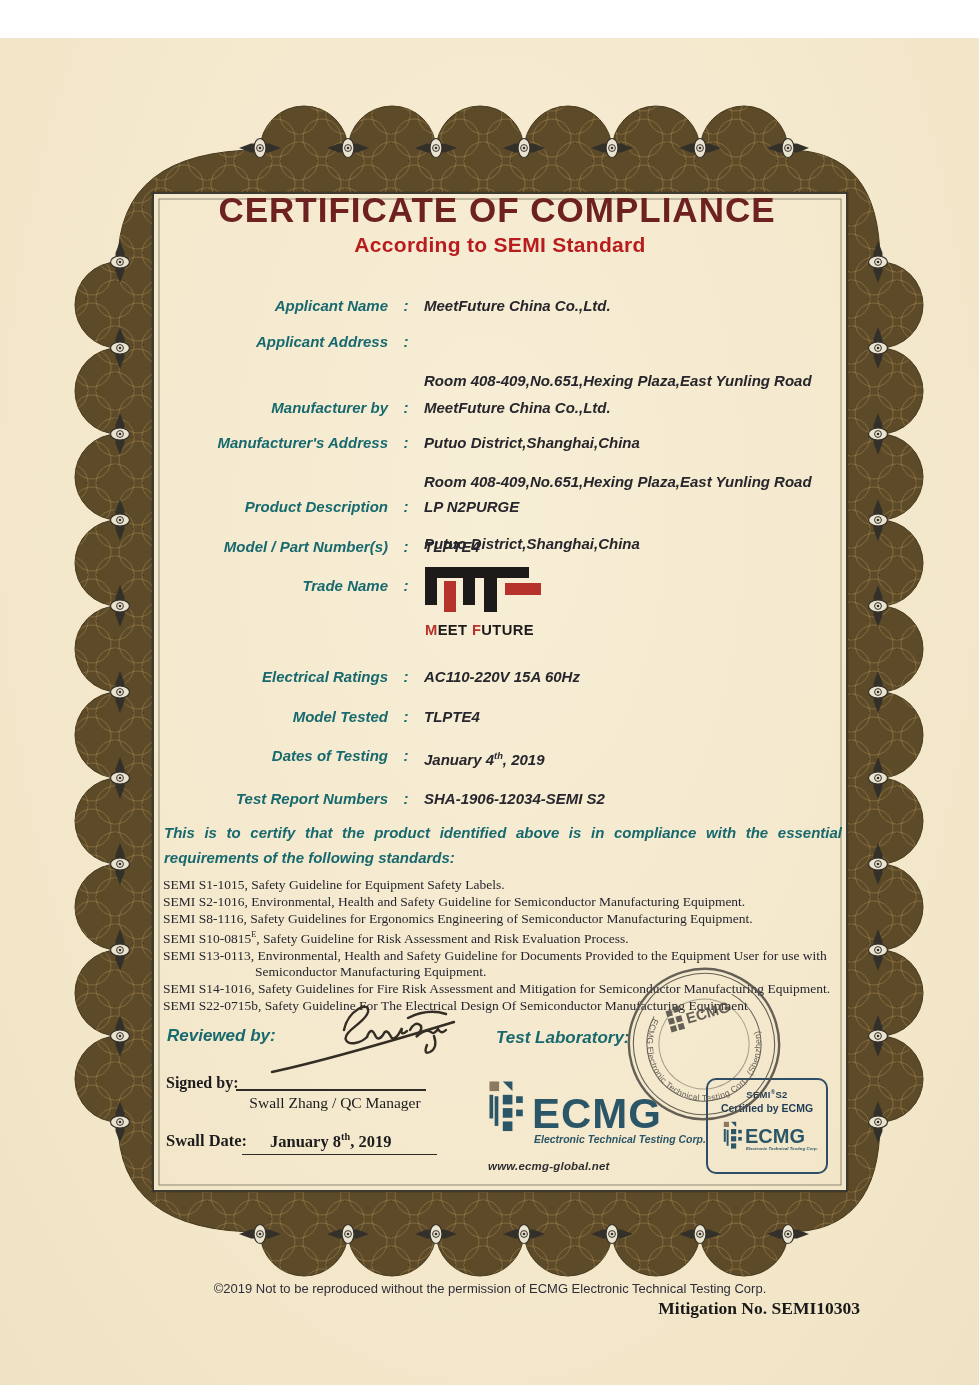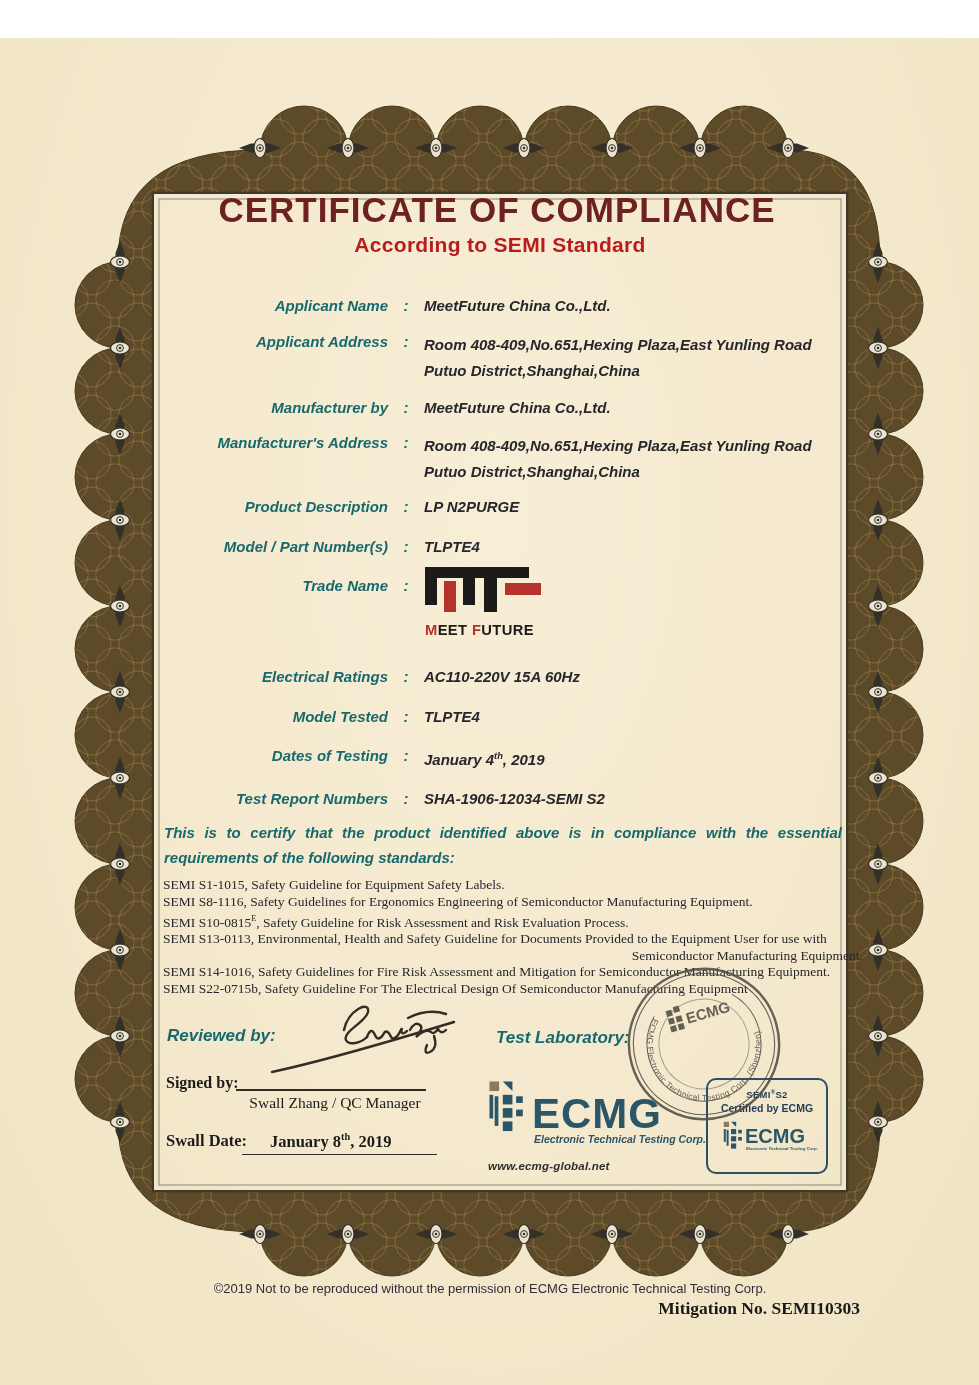--- a/index.html
+++ b/index.html
@@ -33,21 +33,21 @@
     width:236px;text-align:right;flex:none;
     color:#17696e;font-weight:bold;font-style:italic;font-size:15px;line-height:20px;
   }
   .f-colon{
     width:36px;text-align:center;flex:none;
     color:#17696e;font-weight:bold;font-style:italic;font-size:15px;line-height:20px;
   }
   .f-value{
     flex:1;color:#26262c;font-weight:bold;font-style:italic;font-size:15px;line-height:20px;
   }
-  .f-value .vline{line-height:26px;}
+  .f-value .vline{line-height:26px;margin-top:36px;}
   sup.small{font-size:0.62em;vertical-align:super;}
 
   
   .mf-mark{left:425px;top:567px;width:124px;height:100px;}
   .mf-mark .blk{position:absolute;background:#1d1b1a;}
   .mf-mark .red{position:absolute;background:#b5332a;}
   .mf-word{
     position:absolute;left:0;top:54px;width:130px;
     font-size:15.5px;font-weight:bold;letter-spacing:0.4px;color:#1d1b1a;
     transform:scaleX(0.95);transform-origin:left;
@@ -59,21 +59,21 @@
   .certify{
     left:152px;top:820px;width:678px;
     color:#17696e;font-weight:bold;font-style:italic;font-size:15px;line-height:25px;
     text-align:justify;
     padding-left:12px;
   }
   .standards{
     left:163px;top:877px;width:700px;
     font-family:"Liberation Serif",serif;font-size:13.5px;line-height:16.8px;color:#26262f;
   }
-  .standards .indent2{padding-left:92px;text-align:right;}
+  .standards .indent2{padding-left:92px;}
 
   
   .teal-head{color:#17696e;font-weight:bold;font-style:italic;font-size:17px;}
   .serif-bold{font-family:"Liberation Serif",serif;font-weight:bold;color:#1c1c1c;}
   .serif-plain{font-family:"Liberation Serif",serif;color:#1c1c1c;}
   .hline{border-top:2px solid #2e2c27;height:0;}
   .hline-thin{border-top:1.6px solid #2e2c27;height:0;}
 
   .website{
     left:488px;top:1160px;
@@ -301,20 +301,21 @@
 <div class="abs z2 row" style="top:789px">
   <div class="f-label">Test Report Numbers</div>
   <div class="f-colon">:</div>
   <div class="f-value">SHA-1906-12034-SEMI S2</div>
 </div>
 
 <div class="abs z2 certify">This is to certify that the product identified above is in compliance with the essential requirements of the following standards:</div>
 
 <div class="abs z2 standards">
   <div>SEMI S1-1015, Safety Guideline for Equipment Safety Labels.</div>
+  <div>SEMI S2-1016, Environmental, Health and Safety Guideline for Semiconductor Manufacturing Equipment.</div>
   <div>SEMI S8-1116, Safety Guidelines for Ergonomics Engineering of Semiconductor Manufacturing Equipment.</div>
   <div><span>SEMI S10-0815</span><sup class="small">E</sup><span>, Safety Guideline for Risk Assessment and Risk Evaluation Process.</span></div>
   <div>
     <div>SEMI S13-0113, Environmental, Health and Safety Guideline for Documents Provided to the Equipment User for use with</div>
     <div class="indent2">Semiconductor Manufacturing Equipment.</div>
   </div>
   <div>SEMI S14-1016, Safety Guidelines for Fire Risk Assessment and Mitigation for Semiconductor Manufacturing Equipment.</div>
   <div>SEMI S22-0715b, Safety Guideline For The Electrical Design Of Semiconductor Manufacturing Equipment</div>
 </div>
 

